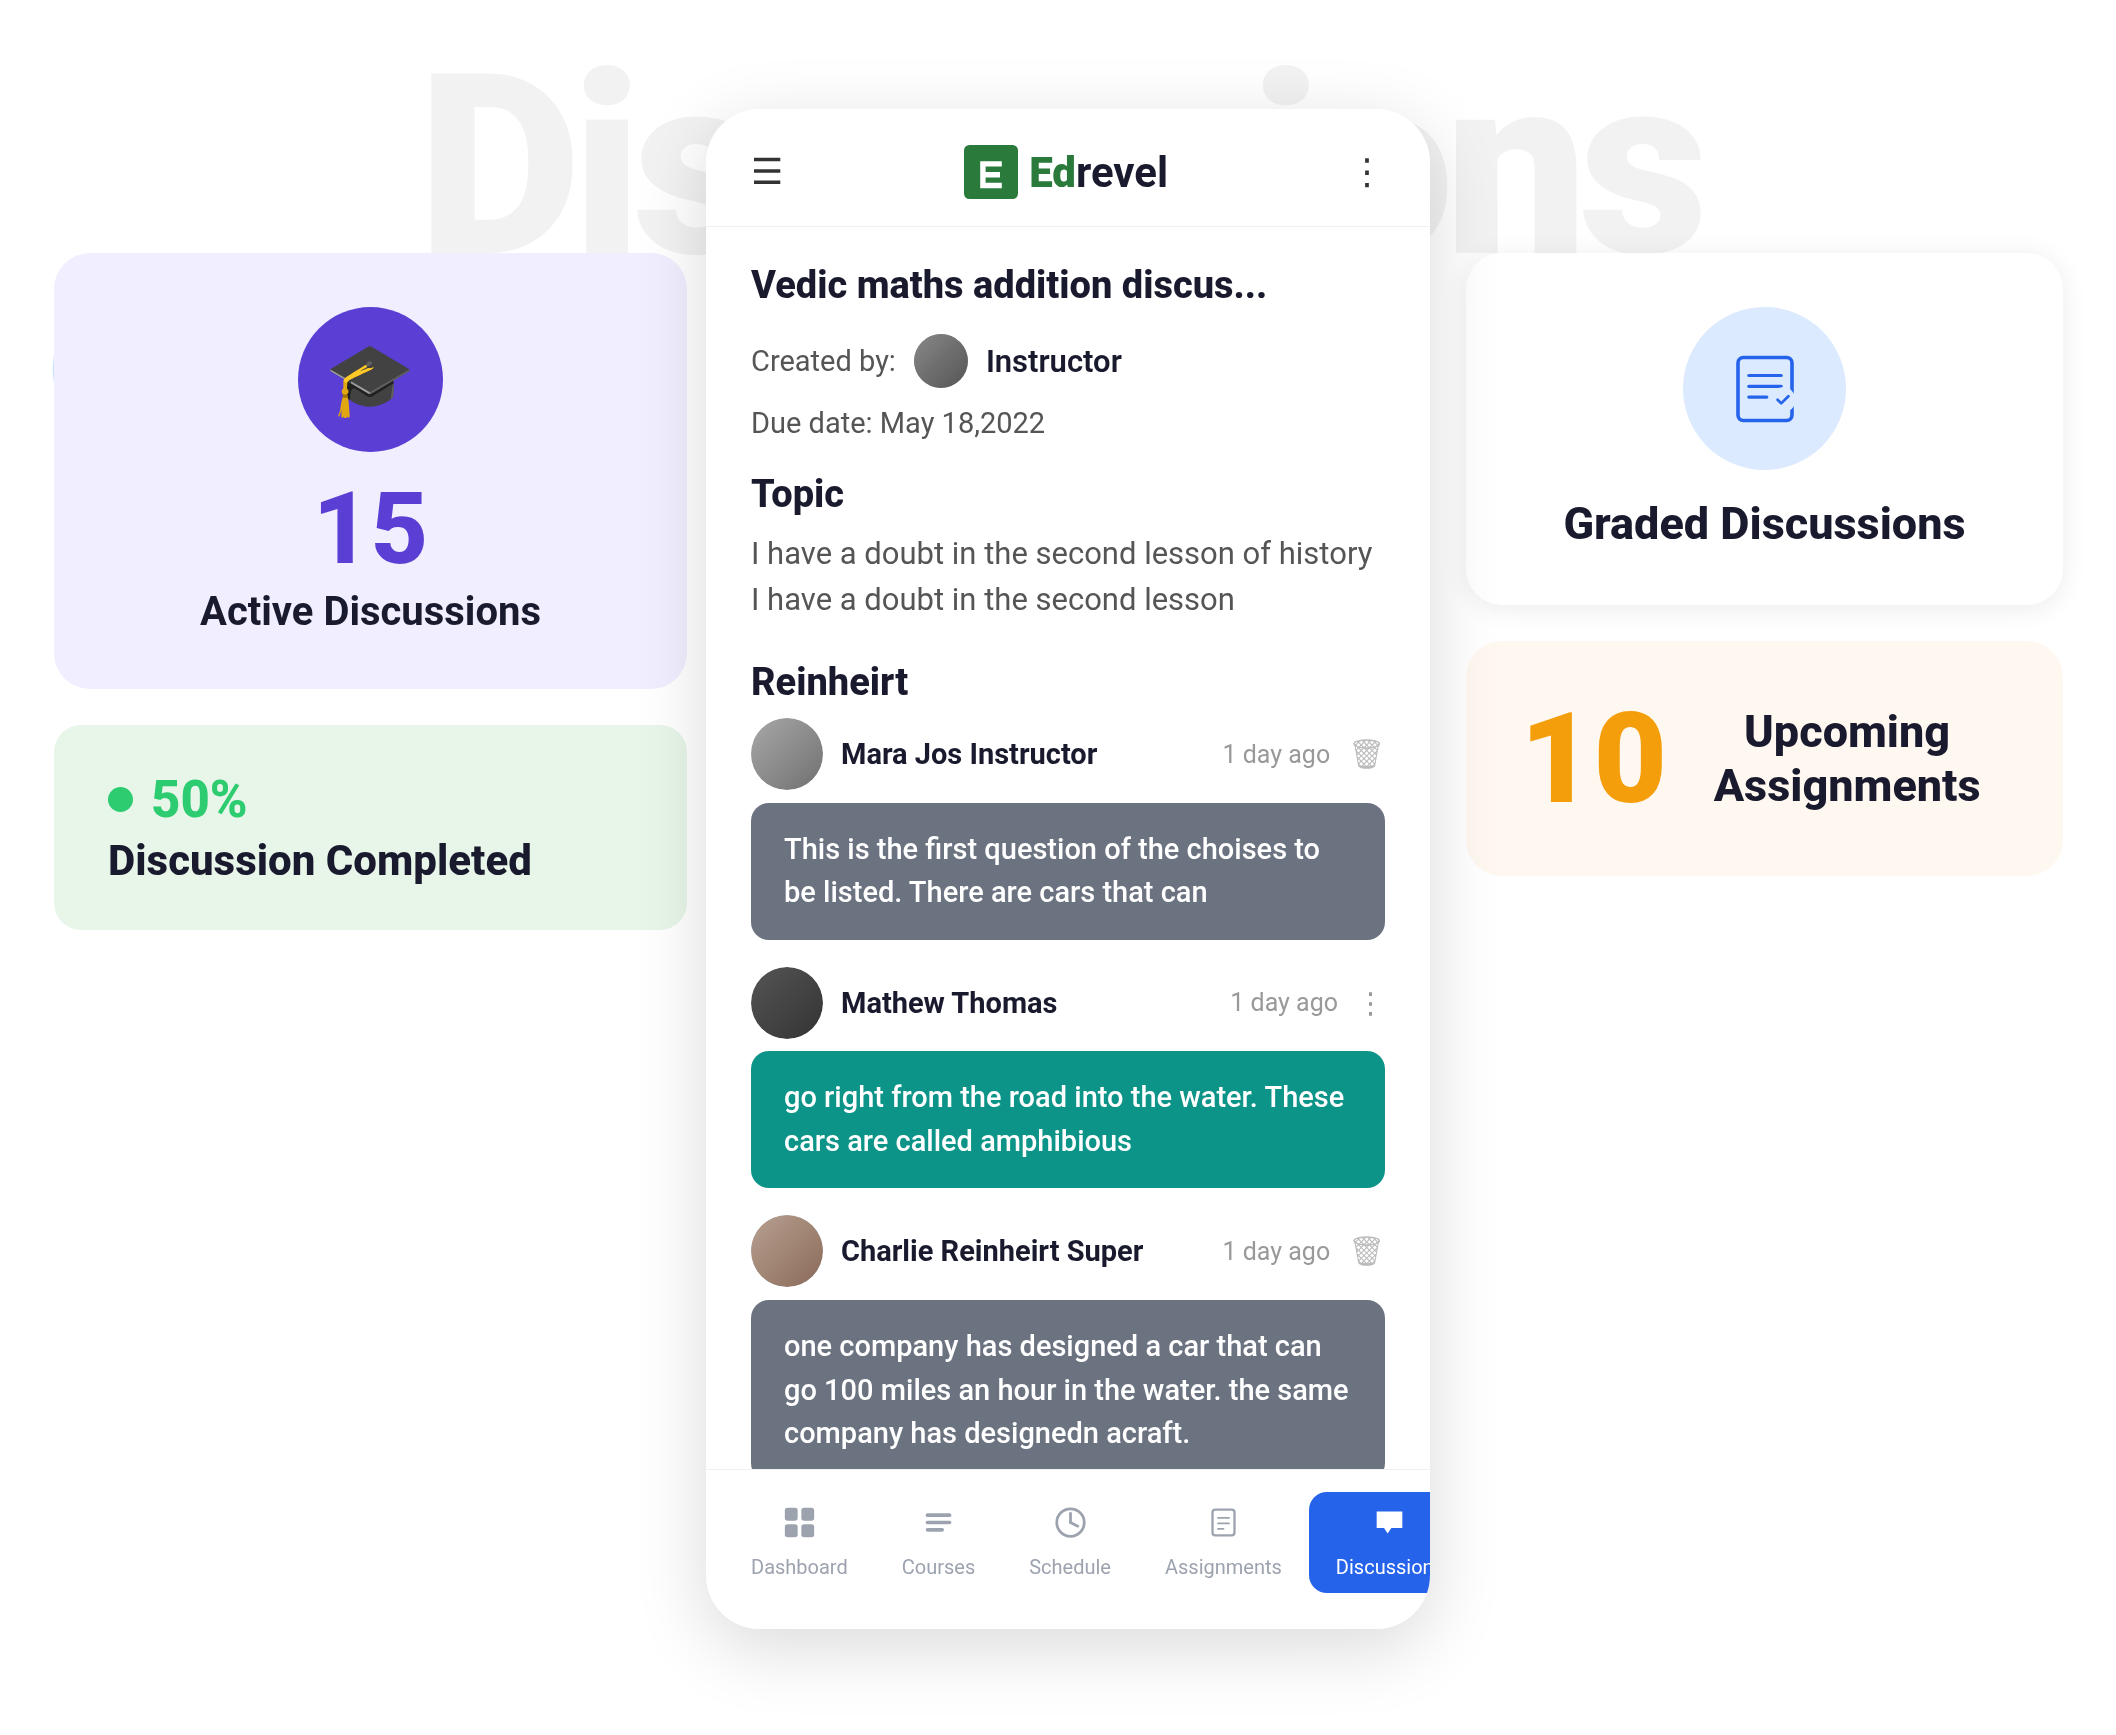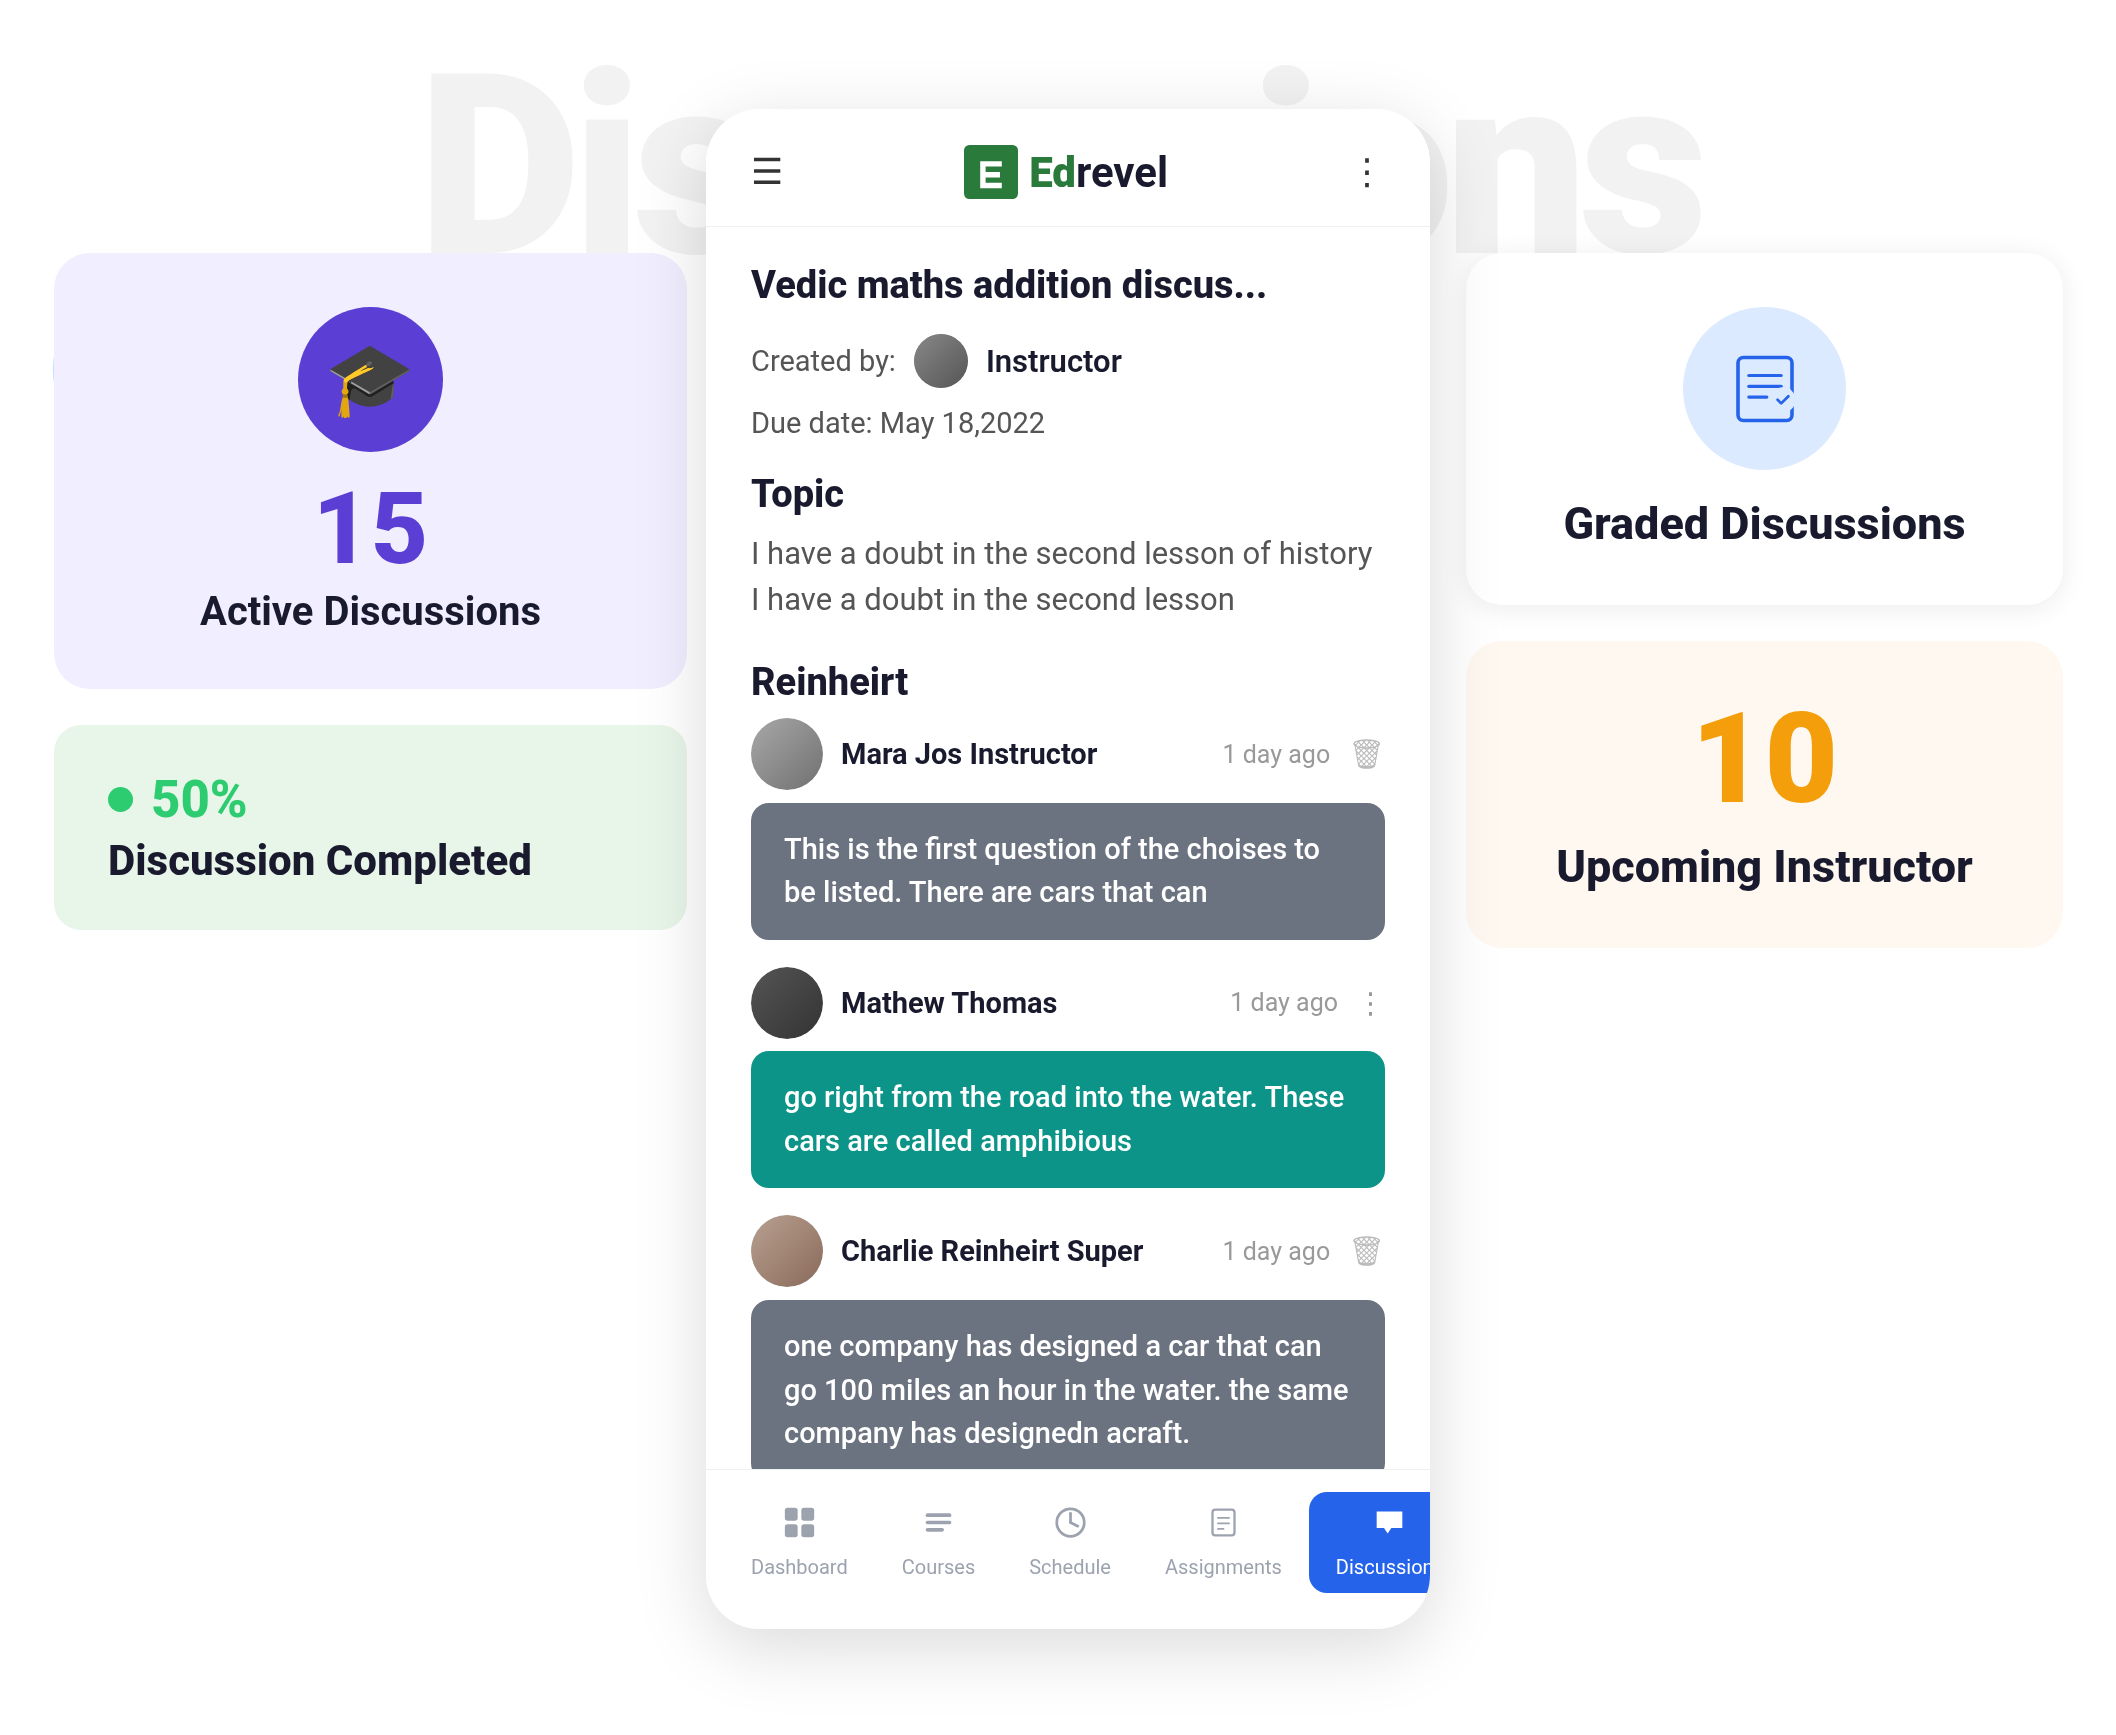--- a/index.html
+++ b/index.html
@@ -404,21 +404,21 @@
       color: #1a1a2e;
       text-align: center;
       line-height: 1.2;
     }
 
     .upcoming-card {
       background: #fff8f0;
       border-radius: 36px;
       padding: 54px;
       display: flex;
-      flex-direction: column;
+      flex-direction: row;
       align-items: center;
       gap: 18px;
     }
 
     .upcoming-count {
       font-size: 127px;
       font-weight: 900;
       color: #f59e0b;
       line-height: 1;
     }
@@ -625,17 +625,17 @@
     <div class="graded-title">
       <span>Graded
 Discussions</span>
     </div>
   </div>
 
   <div class="upcoming-card">
     <div class="upcoming-count">10</div>
     <div class="upcoming-title">
       <span>Upcoming
-Instructor</span>
+Assignments</span>
     </div>
   </div>
 </div>
 
 
 </body></html>

